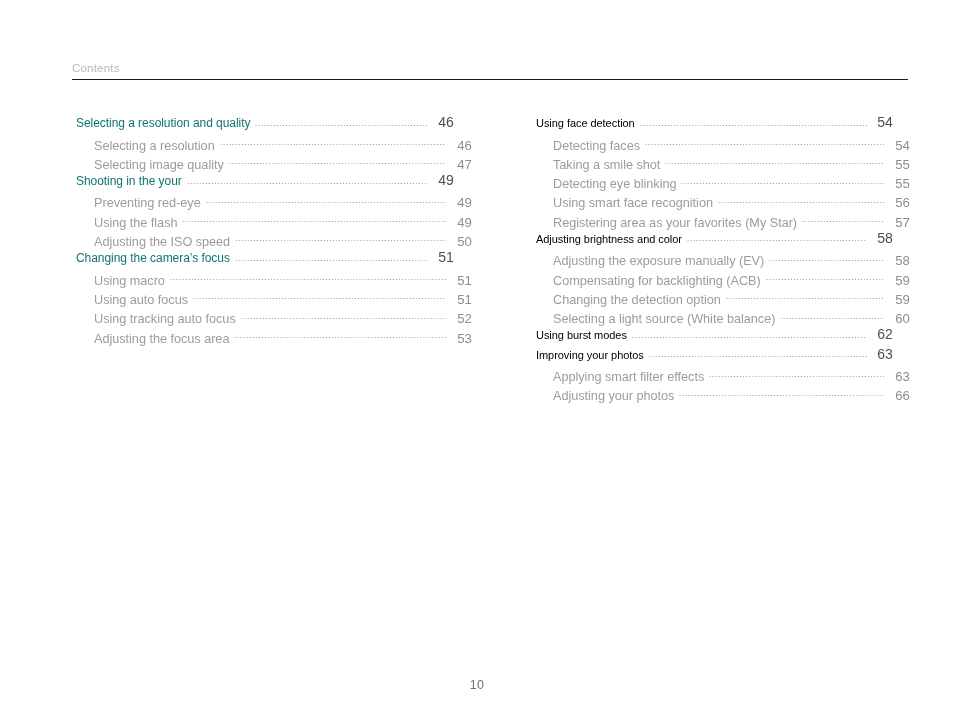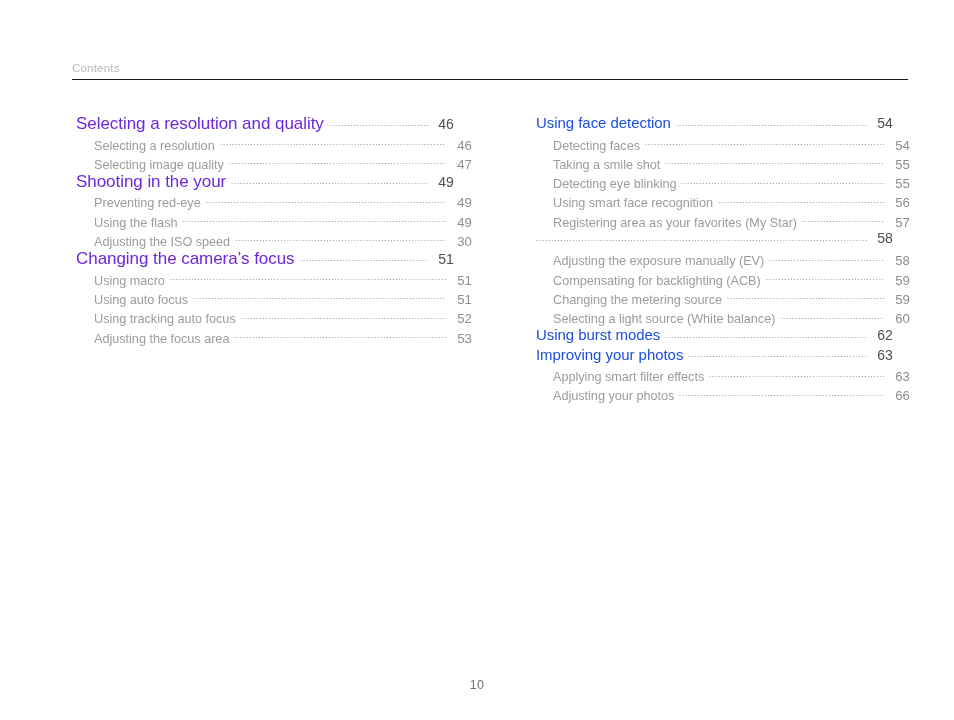--- a/index.html
+++ b/index.html
@@ -113,22 +113,22 @@
     font-size: 14.2px;
     color: #5a5a5a;
   }
   .lv1 .toc-dots {
     background-size: 3.3px 2px;
   }
 
   
   .lv2 { padding-left: 20px; }
   .lv2 .toc-label {
-    font-size: 17px;
-    color: #6d28d9;
+    font-size: 12px;
+    color: #0f766e;
     letter-spacing: -0.05px;
   }
   .lv2 .toc-page {
     font-size: 14px;
     color: #4f4f4f;
   }
 
   
   .lv3 { padding-left: 38px; align-items: flex-end; }
   .lv3 .toc-label {
@@ -137,21 +137,21 @@
     letter-spacing: -0.03px;
   }
   .lv3 .toc-page {
     font-size: 13.2px;
     color: #8e8e8e;
   }
 
   
   .col-right .lv2 { padding-left: 0px; }
   .col-right .lv3 { padding-left: 17px; }
-  .col-right .lv2 .toc-label { font-size: 15px; color: #1d4ed8; }
+  .col-right .lv2 .toc-label { font-size: 11px; color: #000000; }
 
   
   .footer {
     position: absolute;
     left: 0;
     top: 675px;
     width: 954px;
     text-align: center;
   }
   .page-number {
@@ -198,21 +198,21 @@
           <span class="toc-page">49</span>
         </div>
         <div class="toc-row lv3">
           <span class="toc-label">Using the flash</span>
           <span class="toc-dots"></span>
           <span class="toc-page">49</span>
         </div>
         <div class="toc-row lv3">
           <span class="toc-label">Adjusting the ISO speed</span>
           <span class="toc-dots"></span>
-          <span class="toc-page">30</span>
+          <span class="toc-page">50</span>
         </div>
         <div class="toc-row lv2">
           <span class="toc-label">Changing the camera’s focus</span>
           <span class="toc-dots"></span>
           <span class="toc-page">51</span>
         </div>
         <div class="toc-row lv3">
           <span class="toc-label">Using macro</span>
           <span class="toc-dots"></span>
           <span class="toc-page">51</span>
@@ -258,35 +258,36 @@
           <span class="toc-label">Using smart face recognition</span>
           <span class="toc-dots"></span>
           <span class="toc-page">56</span>
         </div>
         <div class="toc-row lv3">
           <span class="toc-label">Registering area as your favorites (My Star)</span>
           <span class="toc-dots"></span>
           <span class="toc-page">57</span>
         </div>
         <div class="toc-row lv2">
+          <span class="toc-label">Adjusting brightness and color</span>
           <span class="toc-dots"></span>
           <span class="toc-page">58</span>
         </div>
         <div class="toc-row lv3">
           <span class="toc-label">Adjusting the exposure manually (EV)</span>
           <span class="toc-dots"></span>
           <span class="toc-page">58</span>
         </div>
         <div class="toc-row lv3">
           <span class="toc-label">Compensating for backlighting (ACB)</span>
           <span class="toc-dots"></span>
           <span class="toc-page">59</span>
         </div>
         <div class="toc-row lv3">
-          <span class="toc-label">Changing the metering source</span>
+          <span class="toc-label">Changing the detection option</span>
           <span class="toc-dots"></span>
           <span class="toc-page">59</span>
         </div>
         <div class="toc-row lv3">
           <span class="toc-label">Selecting a light source (White balance)</span>
           <span class="toc-dots"></span>
           <span class="toc-page">60</span>
         </div>
         <div class="toc-row lv2">
           <span class="toc-label">Using burst modes</span>

